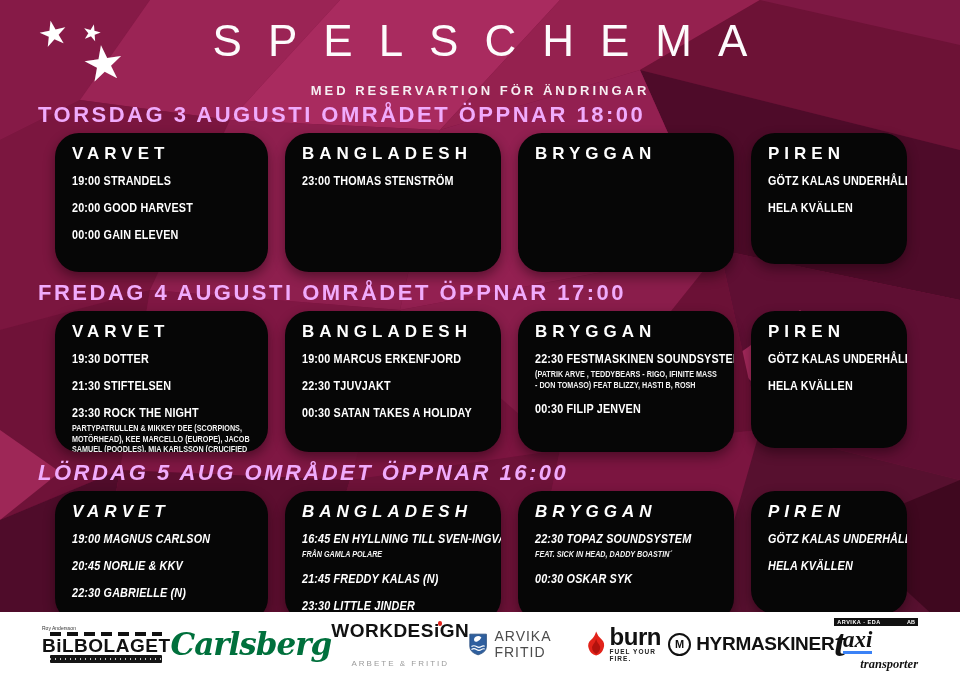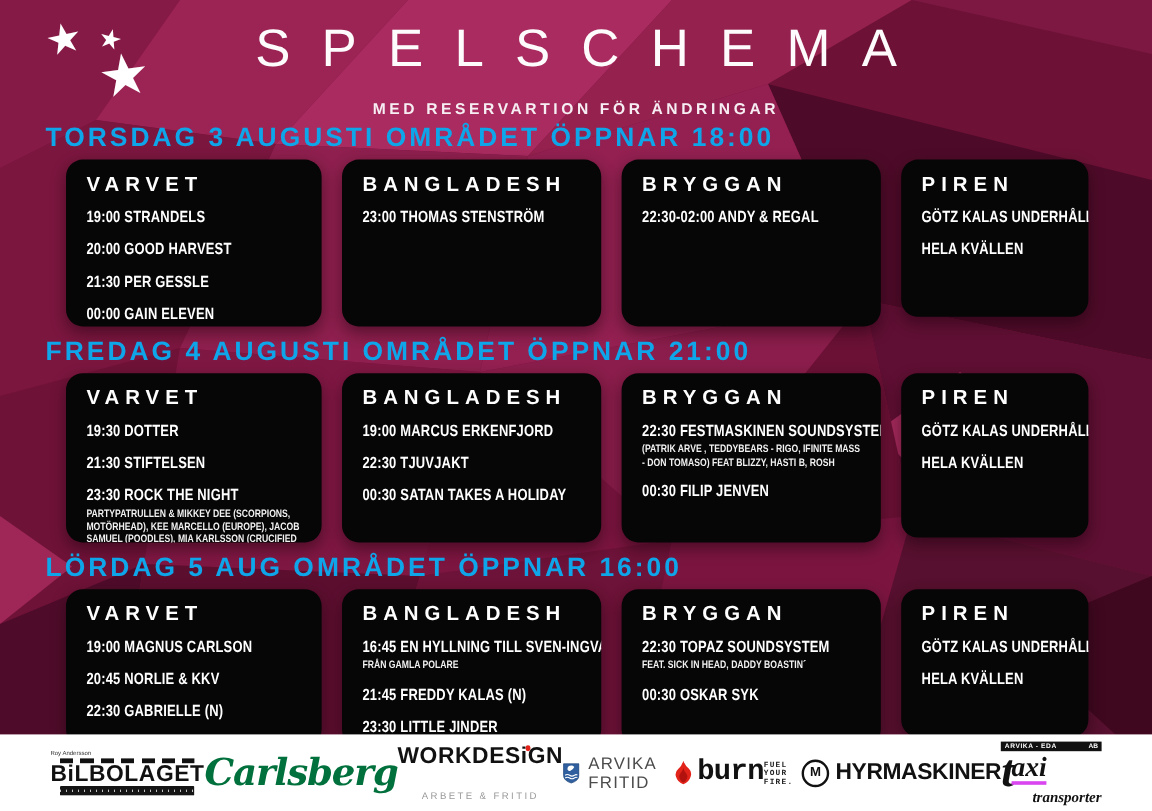--- a/index.html
+++ b/index.html
@@ -12,60 +12,60 @@
   .star{position:absolute;color:#fff;line-height:1;}
   .star-a{font-size:34px;left:8px;top:8px;transform:rotate(-12deg);}
   .star-b{font-size:22px;left:52px;top:14px;transform:rotate(14deg);}
   .star-c{font-size:48px;left:52px;top:32px;transform:rotate(-8deg);}
   .header{position:relative;text-align:center;padding-top:16px;color:#fff;}
   .title{font-size:44px;font-weight:400;letter-spacing:26px;margin-left:26px;color:#fdfbfc;}
   .subtitle{font-size:13px;font-weight:700;letter-spacing:3px;margin-top:17px;color:#f6eef2;}
 
   
   #schedule{position:relative;}
-  .day-heading{color:#0ea5e9;font-size:22px;font-weight:700;letter-spacing:2.5px;margin:0 0 5px 38px;line-height:26px;white-space:nowrap;}
+  .day-heading{color:#f0abfc;font-size:22px;font-weight:700;letter-spacing:2.5px;margin:0 0 5px 38px;line-height:26px;white-space:nowrap;}
   .day{margin-bottom:8px;}
   .row{display:grid;grid-template-columns:213px 216px 216px 156px;column-gap:17px;margin-left:55px;}
-  .box{background:#060606;border-radius:14px;padding:11px 14px 24px 17px;box-sizing:border-box;color:#fff;box-shadow:0 5px 12px rgba(20,0,8,.45);overflow:hidden;}
+  .box{background:#060606;border-radius:24px;padding:11px 14px 24px 17px;box-sizing:border-box;color:#fff;box-shadow:0 5px 12px rgba(20,0,8,.45);overflow:hidden;}
   .day0 .box{height:139px;} .day0 .box:nth-child(4){height:131px;}
   .day1 .box{height:141px;} .day1 .box:nth-child(4){height:137px;}
   .day2 .box{height:131px;} .day2 .box:nth-child(4){height:123px;}
-  .day0{margin-top:4px;} .day1{margin-top:7px;} .day2{margin-top:1px;}
+  .day0{margin-top:4px;} .day1{margin-top:7px;} .day2{margin-top:1px;font-style:italic;}
   .venue-name{font-size:17px;font-weight:600;letter-spacing:5px;margin-bottom:8px;color:#fefefe;}
   .event{margin-bottom:10px;}
   .event-main{font-size:13.5px;font-weight:700;letter-spacing:.2px;white-space:nowrap;transform:scaleX(.8);transform-origin:0 50%;line-height:17px;color:#fff;}
   .event-sub{font-size:9px;font-weight:700;line-height:10.5px;width:125%;transform:scaleX(.8);transform-origin:0 0;margin-top:2px;color:#f2f2f2;}
 
   
   .footer{position:absolute;left:0;bottom:0;width:960px;height:64px;background:#fff;display:flex;align-items:center;justify-content:space-between;padding:0 42px;box-sizing:border-box;}
   .logo{display:flex;flex-direction:column;align-items:center;color:#111;}
   .bil .tiny-note{font-size:5px;color:#333;align-self:flex-start;line-height:5px;}
   .bil .dashes{width:112px;height:4px;background:repeating-linear-gradient(90deg,#111 0 11px,transparent 11px 17px);margin:1px 0 0;}
   .bil .brand{font-size:19px;font-weight:800;letter-spacing:.5px;line-height:19px;}
   .bil .citybar{width:112px;height:8px;background:#151515;border-radius:1px;background-image:repeating-linear-gradient(90deg,rgba(255,255,255,.75) 0 1px,transparent 1px 5px);background-size:100% 2px;background-position:center;background-repeat:no-repeat;}
   .carlsberg .brand{font-family:"DejaVu Serif",serif;font-style:italic;font-weight:700;font-size:31px;color:#00703c;letter-spacing:-1px;}
   .work .brand{font-size:19px;font-weight:800;letter-spacing:.5px;position:relative;}
   .work .wd-dot{position:absolute;width:4.5px;height:4.5px;border-radius:50%;background:#e2231a;top:1px;right:27px;}
   .work .tagline{font-size:8px;letter-spacing:2px;color:#9a9a9a;margin-top:17px;}
   .arvika{flex-direction:row;gap:7px;align-items:center;}
   .arvika .brand{font-size:14px;letter-spacing:1px;color:#4c4c4c;}
   .burnlogo{flex-direction:row;align-items:center;gap:4px;}
-  .burnlogo .col{display:flex;flex-direction:row;align-items:center;font-family:Liberation Mono, monospace;}
+  .burnlogo .col{display:flex;flex-direction:column;align-items:flex-start;}
   .burnlogo .brand{font-size:24px;font-weight:800;letter-spacing:-.5px;line-height:22px;}
   .burnlogo .tagline{font-size:6.5px;font-weight:700;letter-spacing:1px;color:#222;}
   .hyr{flex-direction:row;align-items:center;gap:5px;}
   .hyr .circle{width:19px;height:19px;border:2px solid #111;border-radius:50%;display:flex;align-items:center;justify-content:center;font-size:11px;font-weight:800;}
   .hyr .brand{font-size:19px;font-weight:800;letter-spacing:-.3px;}
   .taxi{align-items:stretch;width:96px;}
   .taxi .bar{display:flex;justify-content:space-between;align-items:center;background:#111;height:8px;padding:0 3px;}
   .taxi .region{font-size:5.5px;font-weight:700;color:#fff;letter-spacing:.5px;}
   .taxi .suffix{font-size:5.5px;font-weight:700;color:#fff;}
   .taxi .main{font-family:"Liberation Serif",serif;font-style:italic;font-weight:700;display:flex;align-items:flex-start;line-height:1;margin-top:-2px;}
   .taxi .t{font-size:38px;margin-right:-2px;}
-  .taxi .axi{font-size:23px;margin-top:4px;border-bottom:3px solid #d946ef;}
+  .taxi .axi{font-size:23px;margin-top:4px;border-bottom:3px solid #3b82f6;}
   .taxi .bottom{font-family:"Liberation Serif",serif;font-style:italic;font-weight:700;font-size:12.5px;margin:-4px 0 0 26px;line-height:12px;}
 </style>
 </head>
 <body>
 
 <div id="poster">
 
   <svg id="bg-svg" width="960" height="676" viewBox="0 0 960 676" aria-hidden="true">
     <rect width="960" height="676" fill="#7c1540"></rect>
     <polygon points="0,0 150,0 80,100 0,140" fill="#861a47"></polygon>
@@ -110,51 +110,45 @@
         <div class="row">
           <div class="box">
             <div class="venue-name">VARVET</div>
             <div class="event">
               <div class="event-main">19:00 STRANDELS</div>
             </div>
             <div class="event">
               <div class="event-main">20:00 GOOD HARVEST</div>
             </div>
             <div class="event">
-              <div class="event-main">21:30 PER GESSLE</div>
-            </div>
-            <div class="event">
               <div class="event-main">00:00 GAIN ELEVEN</div>
             </div>
           </div>
           <div class="box">
             <div class="venue-name">BANGLADESH</div>
             <div class="event">
               <div class="event-main">23:00 THOMAS STENSTRÖM</div>
             </div>
           </div>
           <div class="box">
             <div class="venue-name">BRYGGAN</div>
-            <div class="event">
-              <div class="event-main">22:30-02:00 ANDY &amp; REGAL</div>
-            </div>
           </div>
           <div class="box">
             <div class="venue-name">PIREN</div>
             <div class="event">
               <div class="event-main">GÖTZ KALAS UNDERHÅLLER</div>
             </div>
             <div class="event">
               <div class="event-main">HELA KVÄLLEN</div>
             </div>
           </div>
         </div>
       </section>
       <section class="day day1">
-        <h2 class="day-heading">FREDAG 4 AUGUSTI OMRÅDET ÖPPNAR 21:00</h2>
+        <h2 class="day-heading">FREDAG 4 AUGUSTI OMRÅDET ÖPPNAR 17:00</h2>
         <div class="row">
           <div class="box">
             <div class="venue-name">VARVET</div>
             <div class="event">
               <div class="event-main">19:30 DOTTER</div>
             </div>
             <div class="event">
               <div class="event-main">21:30 STIFTELSEN</div>
             </div>
             <div class="event">

